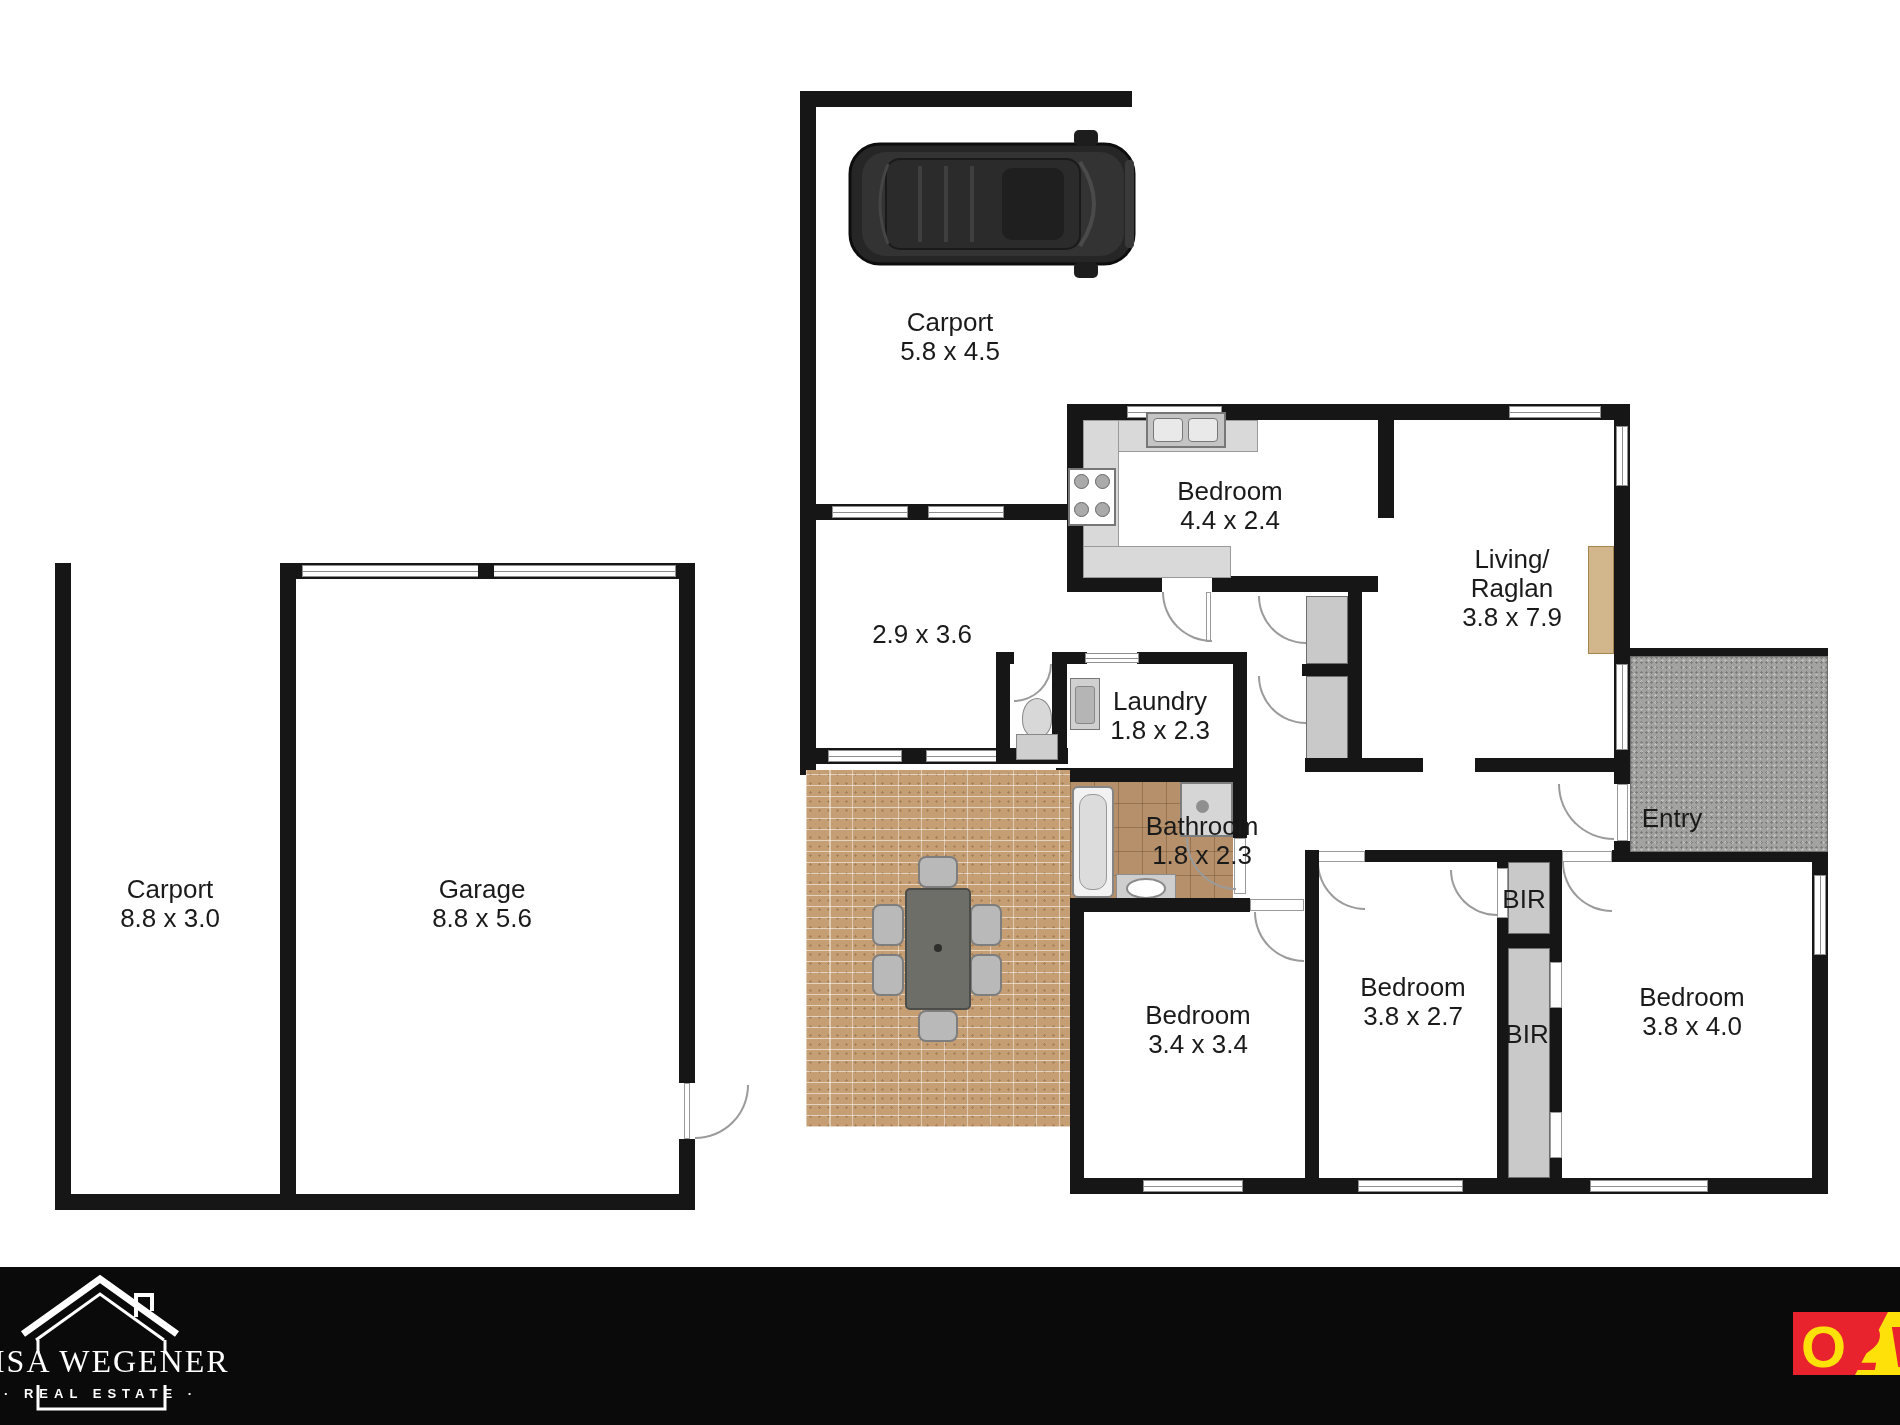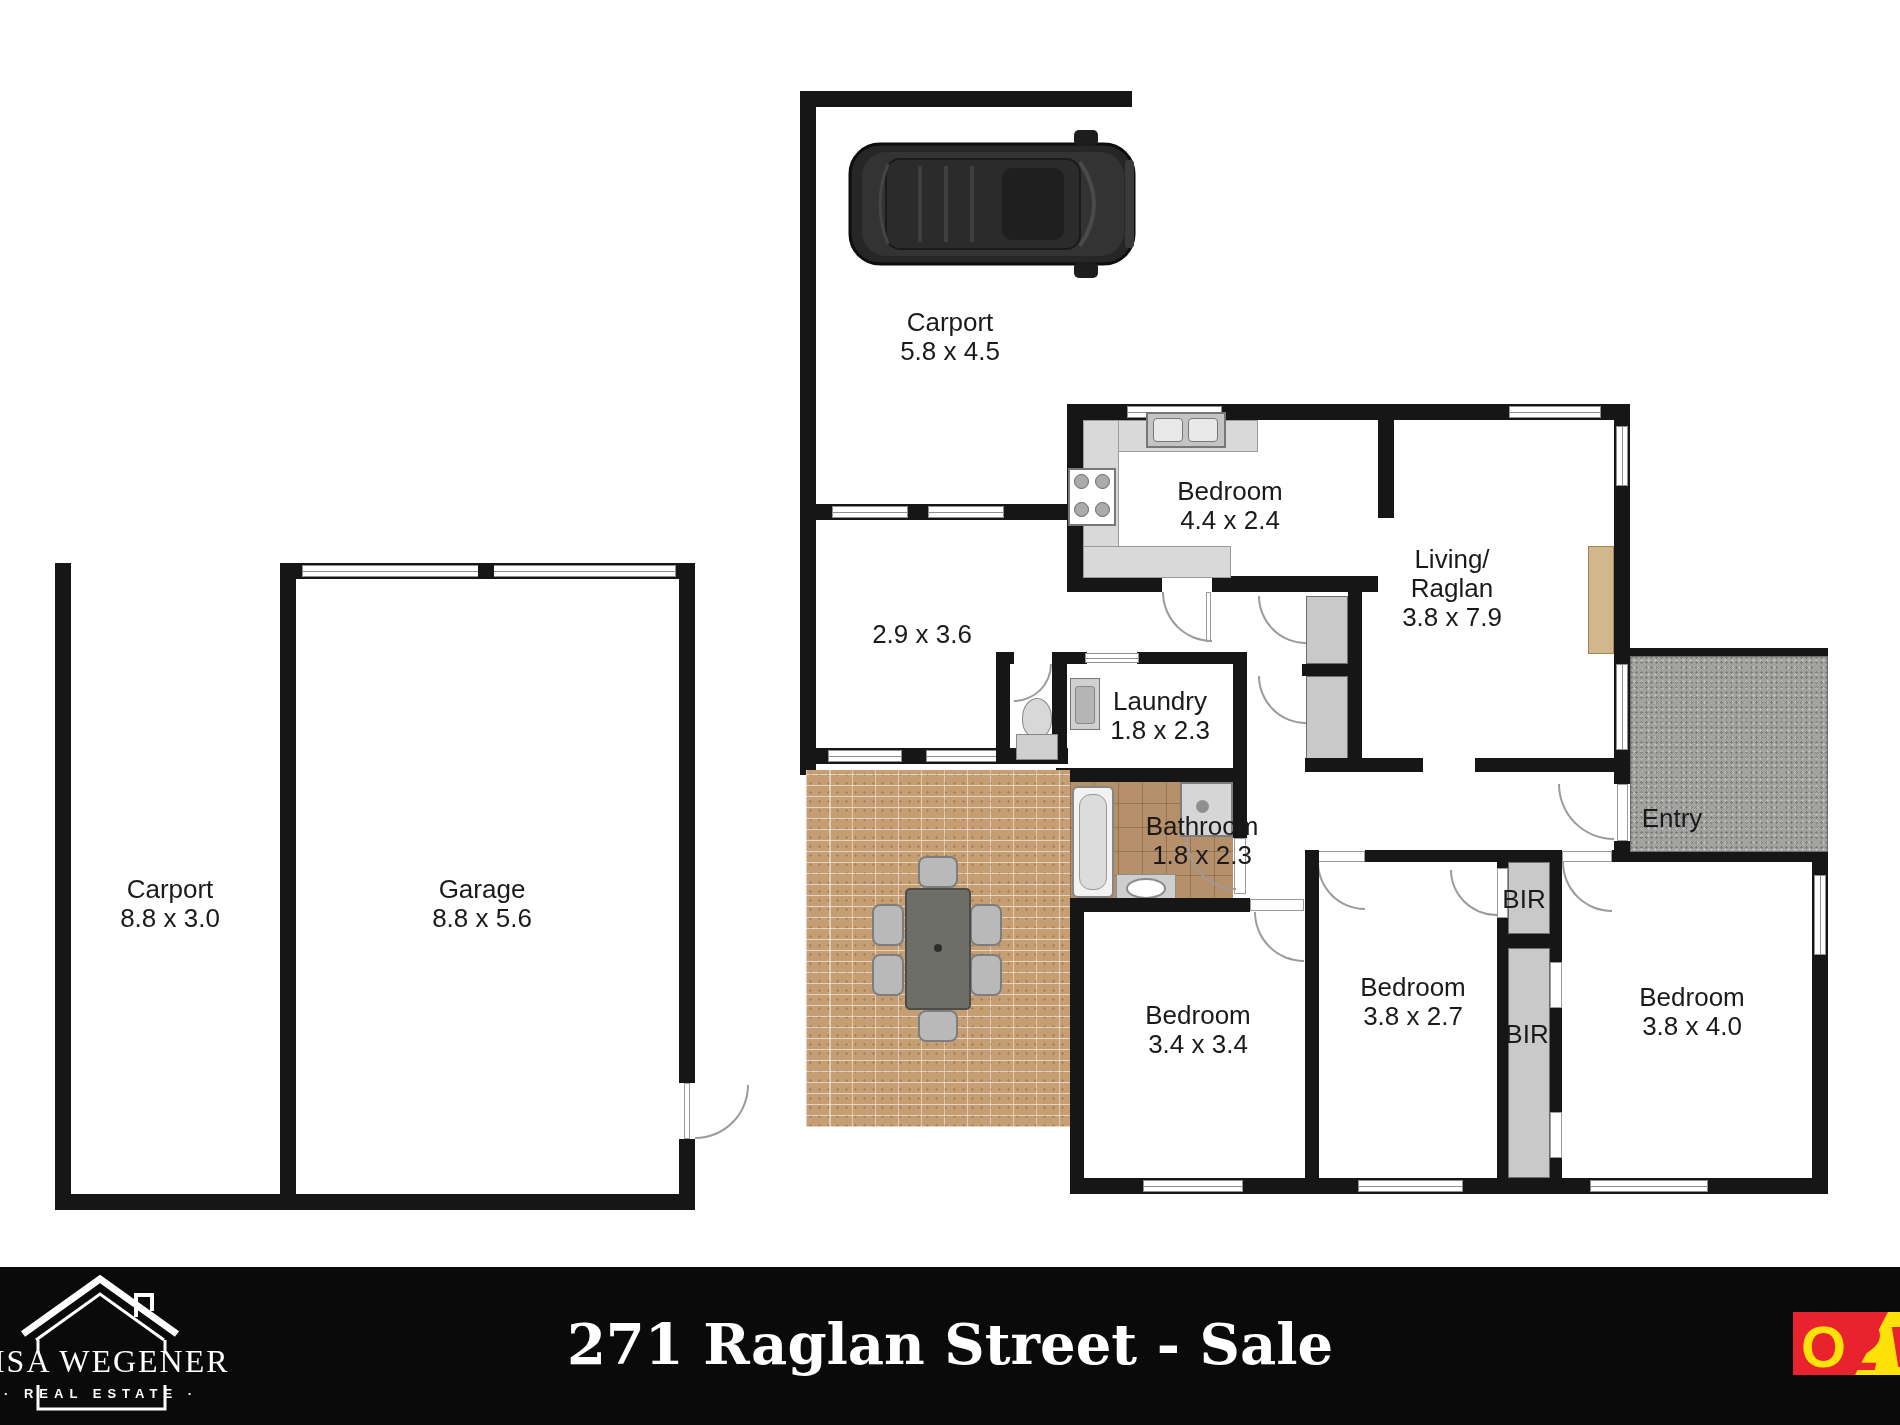--- a/index.html
+++ b/index.html
@@ -206,21 +206,21 @@
     <span>Carport</span>
       <span>5.8 x 4.5</span>
   </div>
   <div class="lbl" style="left:922px;top:634px">
     <span>2.9 x 3.6</span>
   </div>
   <div class="lbl" style="left:1230px;top:506px">
     <span>Bedroom</span>
       <span>4.4 x 2.4</span>
   </div>
-  <div class="lbl" style="left:1452px;top:588px">
+  <div class="lbl" style="left:1512px;top:588px">
     <span>Living/</span>
       <span>Raglan</span>
       <span>3.8 x 7.9</span>
   </div>
   <div class="lbl" style="left:1160px;top:716px">
     <span>Laundry</span>
       <span>1.8 x 2.3</span>
   </div>
   <div class="lbl" style="left:1202px;top:841px">
     <span>Bathroom</span>
@@ -250,21 +250,20 @@
   <div class="lbl" style="left:170px;top:904px">
     <span>Carport</span>
       <span>8.8 x 3.0</span>
   </div>
   <div class="lbl" style="left:482px;top:904px">
     <span>Garage</span>
       <span>8.8 x 5.6</span>
   </div>
 
   <div id="footer">
-    <div id="footer-title">271 Raglan Street - Sale</div>
 
     <svg style="position:absolute;left:-60px;top:0" width="320" height="158" viewBox="0 0 320 158">
       <path d="M 83,67 L 160,12 L 237,67" fill="none" stroke="#fff" stroke-width="7"></path>
       <path d="M 96,73 L 160,27 L 224,73" fill="none" stroke="#fff" stroke-width="3"></path>
       <path d="M 196,50 L 196,28 L 212,28 L 212,44" fill="none" stroke="#fff" stroke-width="4"></path>
       <path d="M 98,73 L 98,85 M 98,118 L 98,142 L 225,142 L 225,118 M 225,85 L 225,73" fill="none" stroke="#fff" stroke-width="3"></path>
       <text x="161" y="105" text-anchor="middle" fill="#fff" font-family="Liberation Serif, serif" font-size="32" letter-spacing="2">LISA WEGENER</text>
       <text x="161" y="131" text-anchor="middle" fill="#fff" font-family="Liberation Sans, sans-serif" font-size="13" letter-spacing="6" font-weight="bold">· REAL ESTATE ·</text>
     </svg>
 

